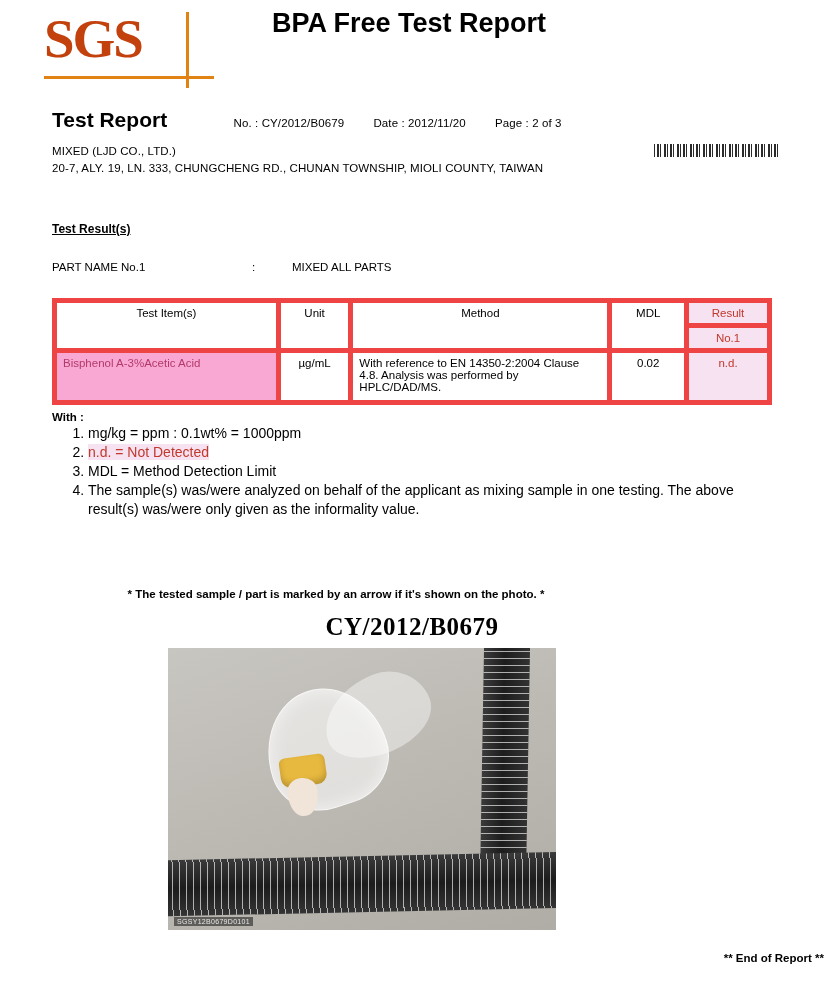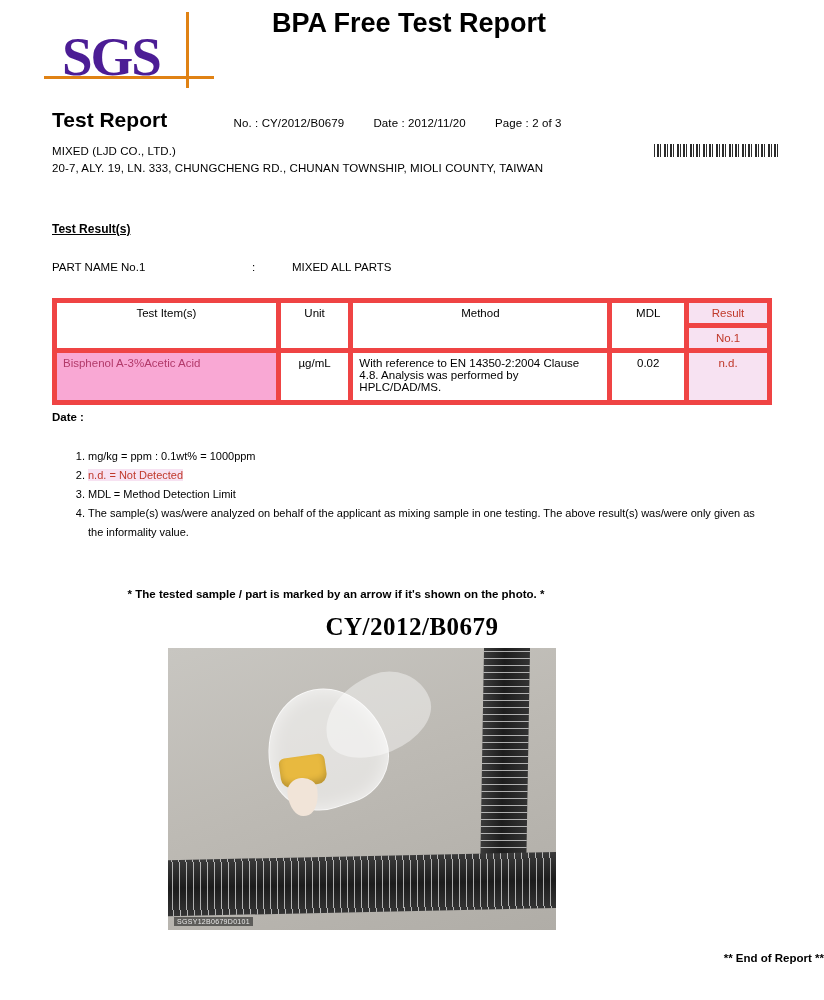--- a/index.html
+++ b/index.html
@@ -24,22 +24,22 @@
     position: absolute;
     left: 44px; top: 10px;
     width: 150px;
   }
   .sgs-text {
     font-family: "Liberation Serif", serif;
     font-weight: bold;
     font-size: 55px;
     letter-spacing: -2px;
     line-height: 58px;
-    color: #4c1d95;
-    margin: 18px;
+    color: #c2410c;
+    margin: 0;
   }
   .sgs-vbar {
     position: absolute;
     left: 142px; top: 2px;
     width: 3px; height: 76px;
     background: #e08214;
   }
   .sgs-hbar {
     position: absolute;
     left: 0px; top: 66px;
@@ -159,23 +159,23 @@
 
   
   .note-title {
     position: absolute;
     left: 52px; top: 411px;
     font-size: 11.5px;
     font-weight: bold;
   }
   .notes {
     position: absolute;
-    left: 66px; top: 447px;
+    left: 66px; top: 424px;
     width: 700px;
-    font-size: 11px;
+    font-size: 14px;
     line-height: 19px;
   }
   .notes ol { margin: 0; padding-left: 22px; }
   .notes li { margin: 0; }
   .note-hl { background: #f7e2f2; color: #c0392b; }
 
   
   .photo-note {
     position: absolute;
     left: 0; top: 588px;
@@ -342,21 +342,21 @@
   <tr class="row-tall">
     <td class="hl-pink">Bisphenol A-3%Acetic Acid</td>
     <td class="c-unit">µg/mL</td>
     <td>With reference to EN 14350-2:2004 Clause 4.8. Analysis was performed by HPLC/DAD/MS.</td>
     <td class="c-mdl">0.02</td>
     <td class="hl-pink-res">n.d.</td>
   </tr>
 </tbody>
   </table>
 
-<div class="note-title">Date :</div>
+<div class="note-title">With :</div>
 <div class="notes">
   <ol>
     <li><span>mg/kg = ppm : 0.1wt% = 1000ppm</span></li>
     <li><span class="note-hl">n.d. = Not Detected</span></li>
     <li><span>MDL = Method Detection Limit</span></li>
     <li><span>The sample(s) was/were analyzed on behalf of the applicant as mixing sample in one testing. The above result(s) was/were only given as the informality value.</span></li>
   </ol>
 </div>
 
 <div class="photo-note">* The tested sample / part is marked by an arrow if it's shown on the photo. *</div>

